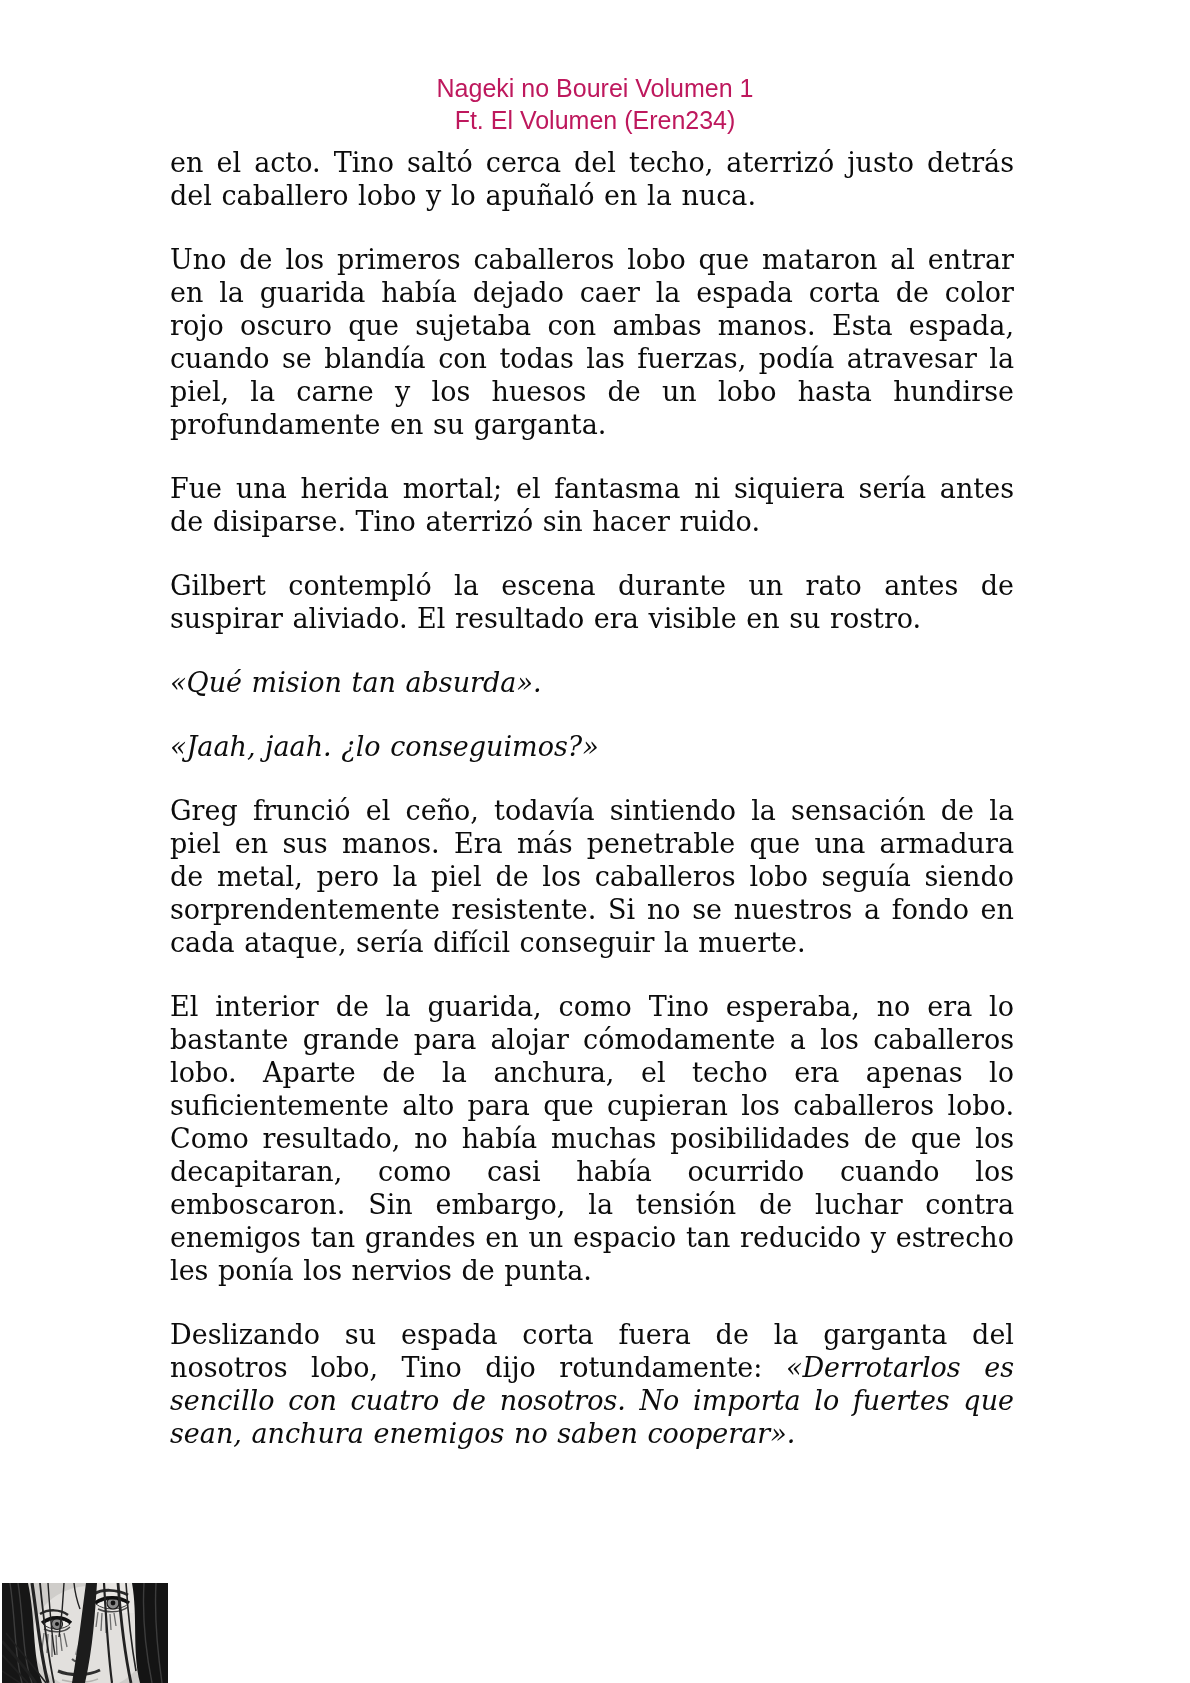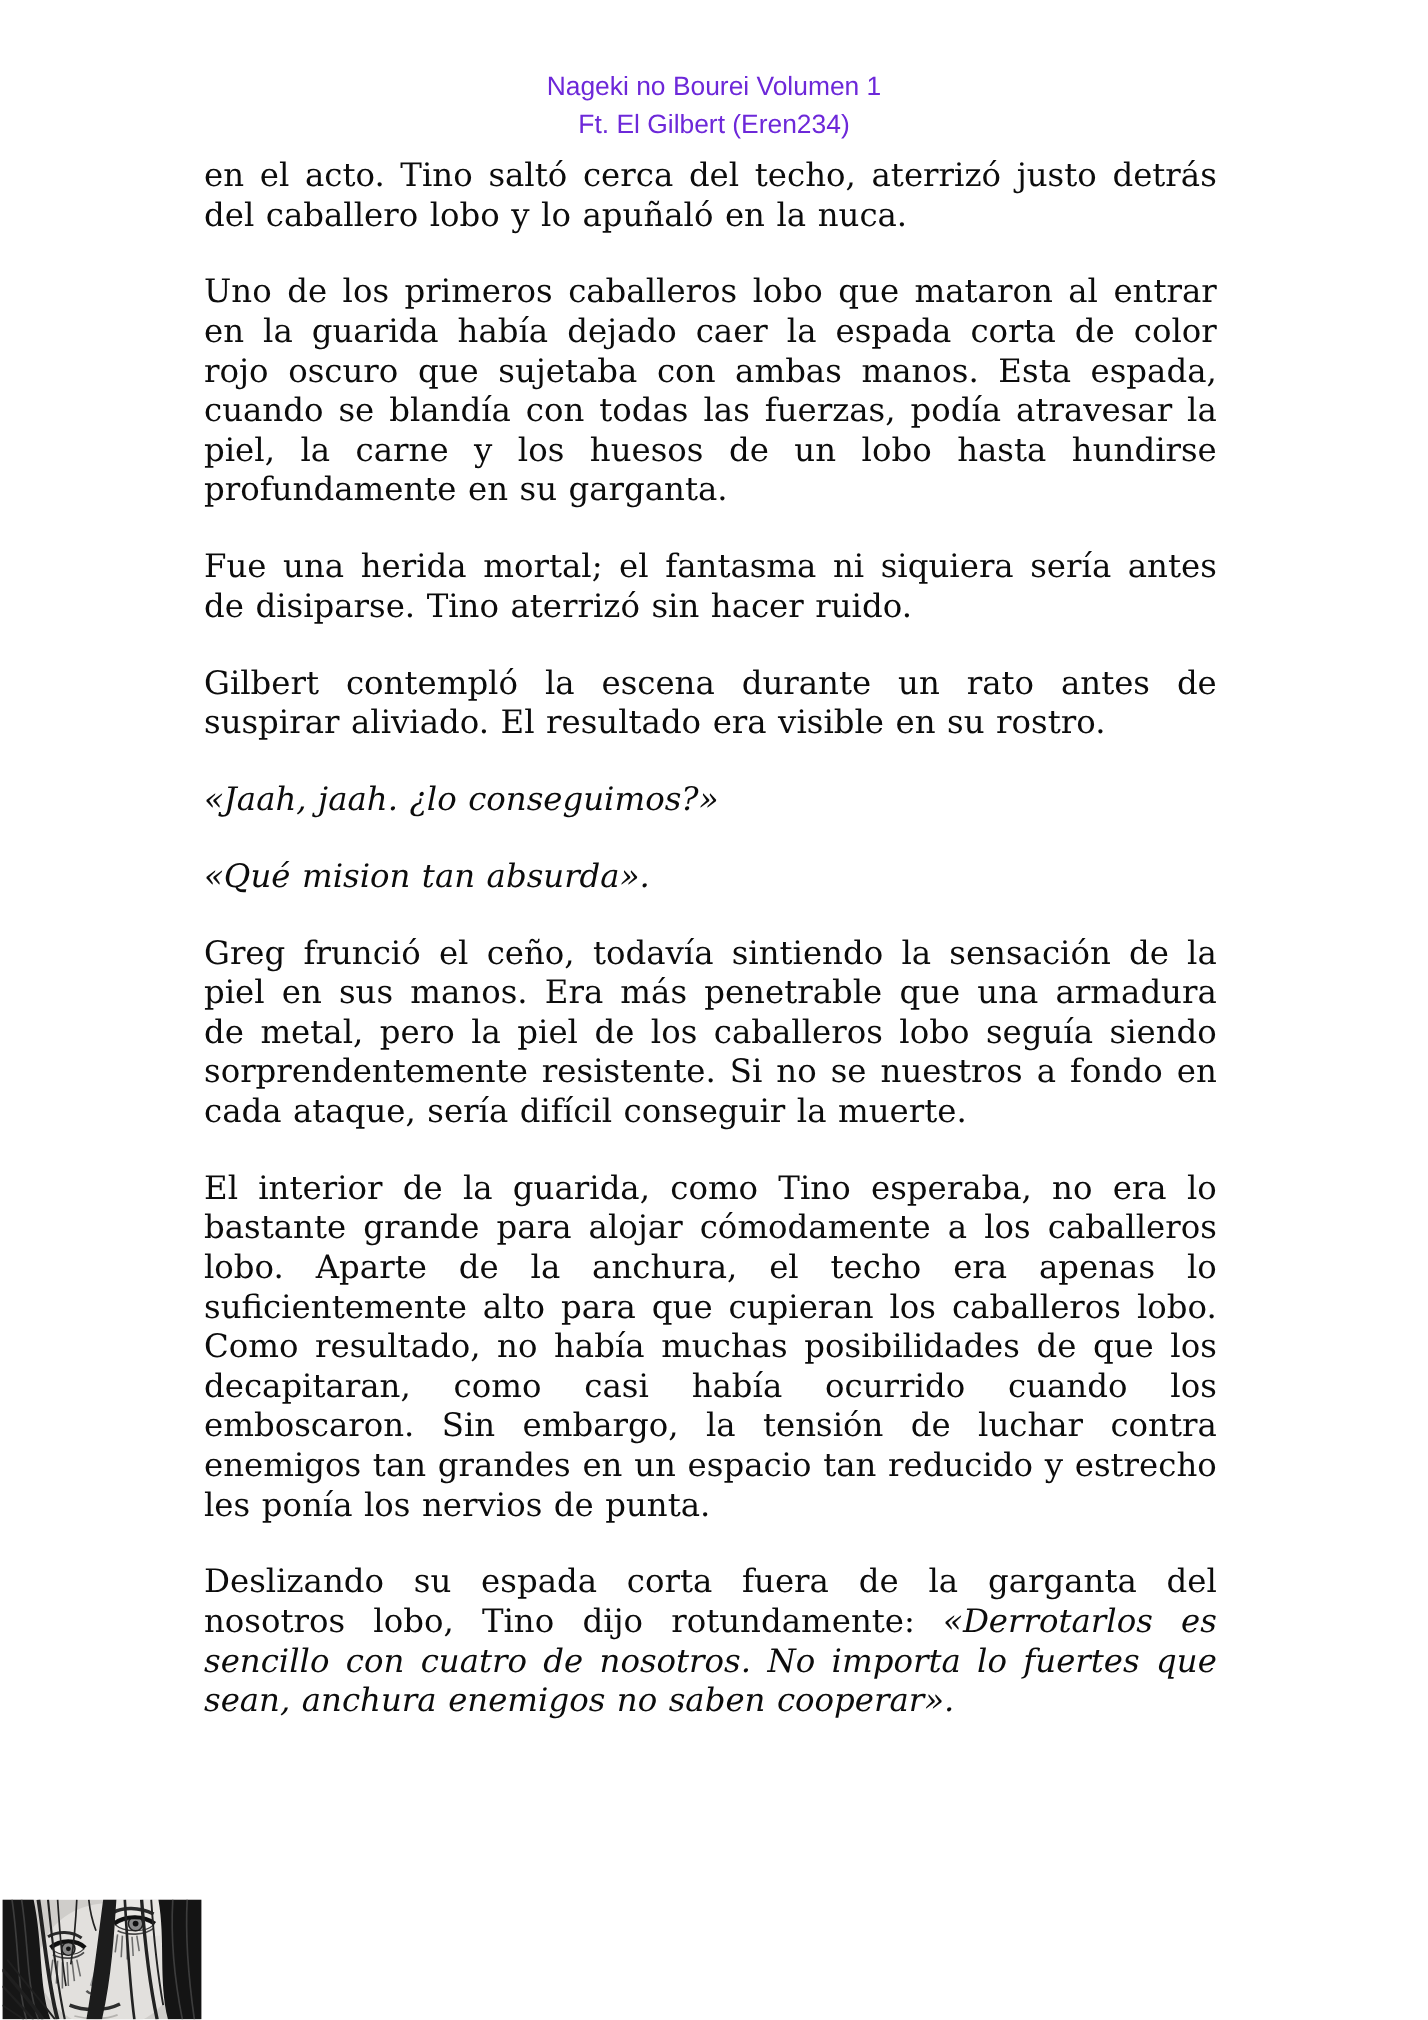--- a/index.html
+++ b/index.html
@@ -8,27 +8,27 @@
     background: #ffffff;
     font-family: "DejaVu Serif", serif;
   }
   .page {
     position: relative;
     width: 1190px; height: 1683px;
     overflow: hidden;
     color: #0c0c0c;
   }
   .page-header {
-    padding-top: 56px;
+    padding-top: 72px;
     text-align: center;
     font-family: "Liberation Sans", sans-serif;
-    font-size: 22px;
+    font-size: 25px;
     line-height: 32px;
     font-weight: 400;
-    color: #6d28d9;
+    color: #be185d;
   }
   .body-text {
     margin: 10px 176px 0 170px;
     font-size: 27px;
     line-height: 33px;
     text-align: justify;
     word-spacing: 1px;
   }
   .body-text p { margin: 2px 0 31px 0; }
   .body-text p.justify-last { text-align-last: justify; }
@@ -41,30 +41,30 @@
     line-height: 0;
   }
 </style>
 </head>
 <body style="background: rgb(255, 255, 255);">
 
 <div class="page" style="color: rgb(12, 12, 12);">
 
   <header class="page-header">
     <div>Nageki no Bourei Volumen 1</div>
-    <div>Ft. El Gilbert (Eren234)</div>
+    <div>Ft. El Volumen (Eren234)</div>
   </header>
 
   <main class="body-text">
       <p><span class="run">en el acto. Tino saltó cerca del techo, aterrizó justo detrás del caballero lobo y lo apuñaló en la nuca.</span></p>
       <p><span class="run">Uno de los primeros caballeros lobo que mataron al entrar en la guarida había dejado caer la espada corta de color rojo oscuro que sujetaba con ambas manos. Esta espada, cuando se blandía con todas las fuerzas, podía atravesar la piel, la carne y los huesos de un lobo hasta hundirse profundamente en su garganta.</span></p>
       <p><span class="run">Fue una herida mortal; el fantasma ni siquiera sería antes de disiparse. Tino aterrizó sin hacer ruido.</span></p>
       <p><span class="run">Gilbert contempló la escena durante un rato antes de suspirar aliviado. El resultado era visible en su rostro.</span></p>
+      <p><span class="run italic">«Qué mision tan absurda».</span></p>
       <p><span class="run italic">«Jaah, jaah. ¿lo conseguimos?»</span></p>
-      <p><span class="run italic">«Qué mision tan absurda».</span></p>
       <p><span class="run">Greg frunció el ceño, todavía sintiendo la sensación de la piel en sus manos. Era más penetrable que una armadura de metal, pero la piel de los caballeros lobo seguía siendo sorprendentemente resistente. Si no se nuestros a fondo en cada ataque, sería difícil conseguir la muerte.</span></p>
       <p><span class="run">El interior de la guarida, como Tino esperaba, no era lo bastante grande para alojar cómodamente a los caballeros lobo. Aparte de la anchura, el techo era apenas lo suficientemente alto para que cupieran los caballeros lobo. Como resultado, no había muchas posibilidades de que los decapitaran, como casi había ocurrido cuando los emboscaron. Sin embargo, la tensión de luchar contra enemigos tan grandes en un espacio tan reducido y estrecho les ponía los nervios de punta.</span></p>
       <p><span class="run">Deslizando su espada corta fuera de la garganta del nosotros lobo, Tino dijo rotundamente: </span><span class="run italic">«Derrotarlos es sencillo con cuatro de nosotros. No importa lo fuertes que sean, anchura enemigos no saben cooperar».</span></p>
     </main>
 
   <figure class="footer-art">
     <svg width="166" height="100" viewBox="0 0 166 100" xmlns="http://www.w3.org/2000/svg" role="img">
 
       <rect x="0" y="0" width="166" height="100" fill="#cfcdca"></rect>
       <ellipse cx="88" cy="55" rx="58" ry="52" fill="#e2e0dd"></ellipse>

